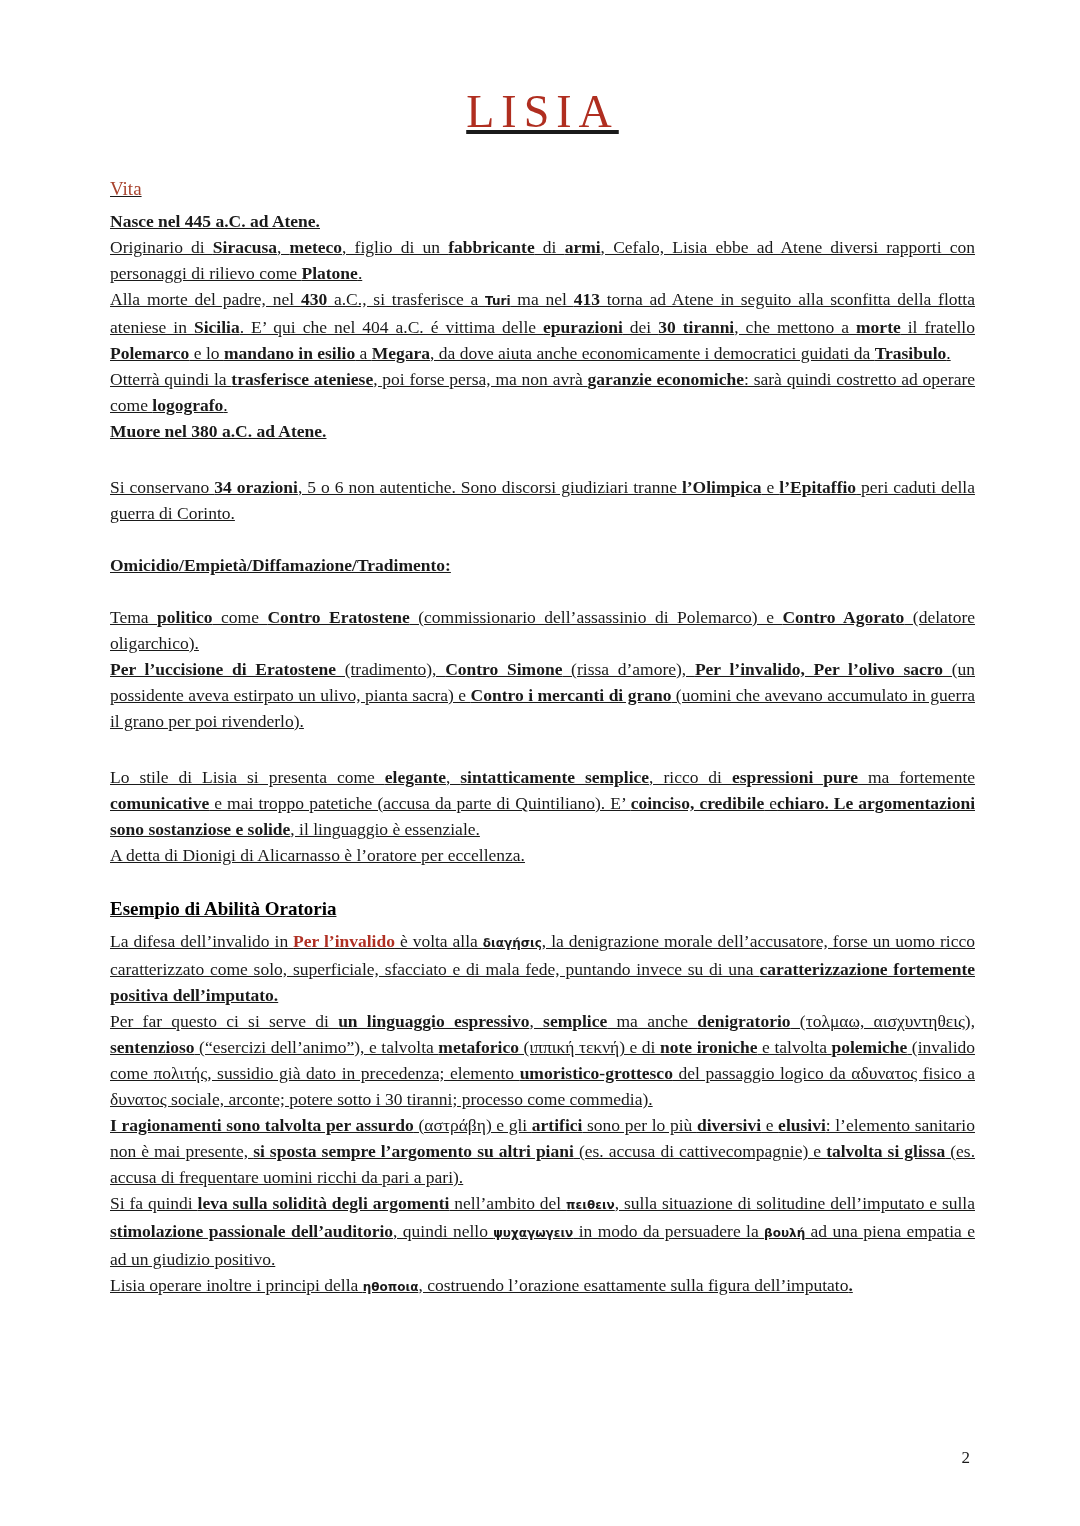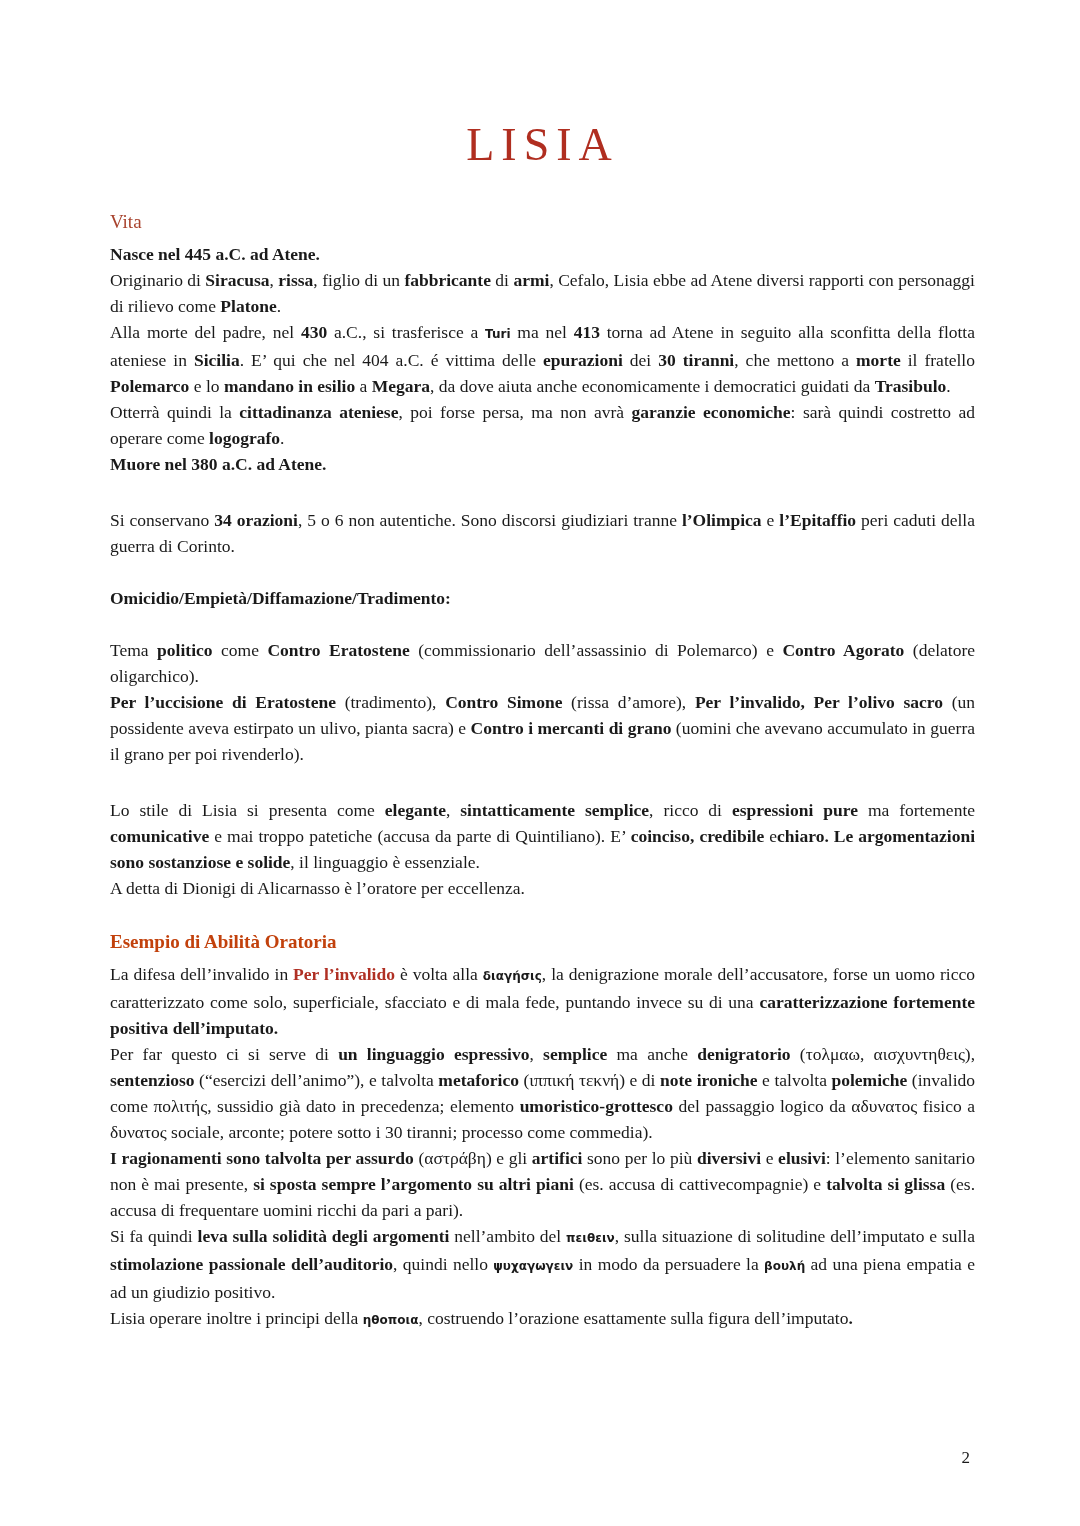--- a/index.html
+++ b/index.html
@@ -7,23 +7,24 @@
     padding: 0;
     background: #ffffff;
   }
   .page {
     position: relative;
     width: 1060px;
     min-height: 1526px;
     margin: 0 auto;
     background: #ffffff;
     box-sizing: border-box;
-    padding: 118px 95px 60px 100px;
+    padding: 85px 95px 60px 100px;
     font-family: "Liberation Serif", "DejaVu Serif", serif;
     color: #1a1a1a;
+    text-decoration: underline;
   }
   h1.doc-title {
     margin: 0 0 40px 0;
     text-align: center;
     font-size: 46px;
     font-weight: 400;
     letter-spacing: 7px;
     font-family: "Liberation Serif", "DejaVu Serif", serif;
   }
   section { margin-top: 30px; }
@@ -53,37 +54,37 @@
 </style>
 </head>
 <body>
 
 <main class="page">
   <h1 class="doc-title" style="color: rgb(176, 46, 32);">LISIA</h1>
   <div id="sections">
       <section>
         <h2 class="sec-heading" style="color: rgb(168, 67, 46);">Vita</h2>
         <p class="para"><span class="b">Nasce nel 445 a.C. ad Atene.</span></p>
-        <p class="para"><span>Originario di </span><span class="b">Siracusa</span><span>, </span><span class="b">rissa</span><span>, figlio di un </span><span class="b">fabbricante</span><span> di </span><span class="b">armi</span><span>, Cefalo, Lisia ebbe ad Atene diversi rapporti con personaggi di rilievo come </span><span class="b">Platone</span><span>.</span></p>
+        <p class="para"><span>Originario di </span><span class="b">Siracusa</span><span>, </span><span class="b">meteco</span><span>, figlio di un </span><span class="b">fabbricante</span><span> di </span><span class="b">armi</span><span>, Cefalo, Lisia ebbe ad Atene diversi rapporti con personaggi di rilievo come </span><span class="b">Platone</span><span>.</span></p>
         <p class="para"><span>Alla morte del padre, nel </span><span class="b">430</span><span> a.C., si trasferisce a </span><span class="b sans">Turi</span><span> ma nel </span><span class="b">413</span><span> torna ad Atene in seguito alla sconfitta della flotta ateniese in </span><span class="b">Sicilia</span><span>. E’ qui che nel 404 a.C. é vittima delle </span><span class="b">epurazioni</span><span> dei </span><span class="b">30 tiranni</span><span>, che mettono a </span><span class="b">morte</span><span> il fratello </span><span class="b">Polemarco</span><span> e lo </span><span class="b">mandano in esilio</span><span> a </span><span class="b">Megara</span><span>, da dove aiuta anche economicamente i democratici guidati da </span><span class="b">Trasibulo</span><span>.</span></p>
-        <p class="para"><span>Otterrà quindi la </span><span class="b">cittadinanza ateniese</span><span>, poi forse persa, ma non avrà </span><span class="b">garanzie economiche</span><span>: sarà quindi costretto ad operare come </span><span class="b">logografo</span><span>.</span></p>
+        <p class="para"><span>Otterrà quindi la </span><span class="b">trasferisce ateniese</span><span>, poi forse persa, ma non avrà </span><span class="b">garanzie economiche</span><span>: sarà quindi costretto ad operare come </span><span class="b">logografo</span><span>.</span></p>
         <p class="para"><span class="b">Muore nel 380 a.C. ad Atene.</span></p>
       </section>
       <section>
         <p class="para"><span>Si conservano </span><span class="b">34 orazioni</span><span>, 5 o 6 non autentiche. Sono discorsi giudiziari tranne </span><span class="b">l’Olimpica</span><span> e </span><span class="b">l’Epitaffio</span><span> peri caduti della guerra di Corinto.</span></p>
         <p class="para gap"><span class="b">Omicidio/Empietà/Diffamazione/Tradimento:</span></p>
         <p class="para gap"><span>Tema </span><span class="b">politico</span><span> come </span><span class="b">Contro Eratostene</span><span> (commissionario dell’assassinio di Polemarco) e </span><span class="b">Contro Agorato</span><span> (delatore oligarchico).</span></p>
         <p class="para"><span class="b">Per l’uccisione di Eratostene</span><span> (tradimento), </span><span class="b">Contro Simone</span><span> (rissa d’amore), </span><span class="b">Per l’invalido, Per l’olivo sacro</span><span> (un possidente aveva estirpato un ulivo, pianta sacra) e </span><span class="b">Contro i mercanti di grano</span><span> (uomini che avevano accumulato in guerra il grano per poi rivenderlo).</span></p>
       </section>
       <section>
         <p class="para"><span>Lo stile di Lisia si presenta come </span><span class="b">elegante</span><span>, </span><span class="b">sintatticamente semplice</span><span>, ricco di </span><span class="b">espressioni pure</span><span> ma fortemente </span><span class="b">comunicative</span><span> e mai troppo patetiche (accusa da parte di Quintiliano). E’ </span><span class="b">coinciso, credibile</span><span> e</span><span class="b">chiaro. Le argomentazioni sono sostanziose e solide</span><span>, il linguaggio è essenziale.</span></p>
         <p class="para"><span>A detta di Dionigi di Alicarnasso è l’oratore per eccellenza.</span></p>
       </section>
       <section>
-        <h2 class="sec-heading bold" style="color: #c2410c;">Esempio di Abilità Oratoria</h2>
+        <h2 class="sec-heading bold" style="color: #000000;">Esempio di Abilità Oratoria</h2>
         <p class="para"><span>La difesa dell’invalido in </span><span class="b" style="color: rgb(176, 48, 36);">Per l’invalido</span><span> è volta alla </span><span class="b sans">διαγήσις</span><span>, la denigrazione morale dell’accusatore, forse un uomo ricco caratterizzato come solo, superficiale, sfacciato e di mala fede, puntando invece su di una </span><span class="b">caratterizzazione fortemente positiva dell’imputato.</span></p>
         <p class="para"><span>Per far questo ci si serve di </span><span class="b">un linguaggio espressivo</span><span>, </span><span class="b">semplice</span><span> ma anche </span><span class="b">denigratorio</span><span> (τολμαω, αισχυντηθεις), </span><span class="b">sentenzioso</span><span> (“esercizi dell’animo”), e talvolta </span><span class="b">metaforico</span><span> (ιππική τεκνή) e di </span><span class="b">note ironiche</span><span> e talvolta </span><span class="b">polemiche</span><span> (invalido come πολιτής, sussidio già dato in precedenza; elemento </span><span class="b">umoristico-grottesco</span><span> del passaggio logico da αδυνατος fisico a δυνατος sociale, arconte; potere sotto i 30 tiranni; processo come commedia).</span></p>
         <p class="para"><span class="b">I ragionamenti sono talvolta per assurdo</span><span> (αστράβη) e gli </span><span class="b">artifici</span><span> sono per lo più </span><span class="b">diversivi</span><span> e </span><span class="b">elusivi</span><span>: l’elemento sanitario non è mai presente, </span><span class="b">si sposta sempre l’argomento su altri piani</span><span> (es. accusa di cattivecompagnie) e </span><span class="b">talvolta si glissa</span><span> (es. accusa di frequentare uomini ricchi da pari a pari).</span></p>
         <p class="para"><span>Si fa quindi </span><span class="b">leva sulla solidità degli argomenti</span><span> nell’ambito del </span><span class="b sans">πειθειν</span><span>, sulla situazione di solitudine dell’imputato e sulla </span><span class="b">stimolazione passionale dell’auditorio</span><span>, quindi nello </span><span class="b sans">ψυχαγωγειν</span><span> in modo da persuadere la </span><span class="b sans">βουλή</span><span> ad una piena empatia e ad un giudizio positivo.</span></p>
         <p class="para"><span>Lisia operare inoltre i principi della </span><span class="b sans">ηθοποια</span><span>, costruendo l’orazione esattamente sulla figura dell’imputato</span><span class="b">.</span></p>
       </section>
     </div>
   <div class="page-number">2</div>
 </main>
 

